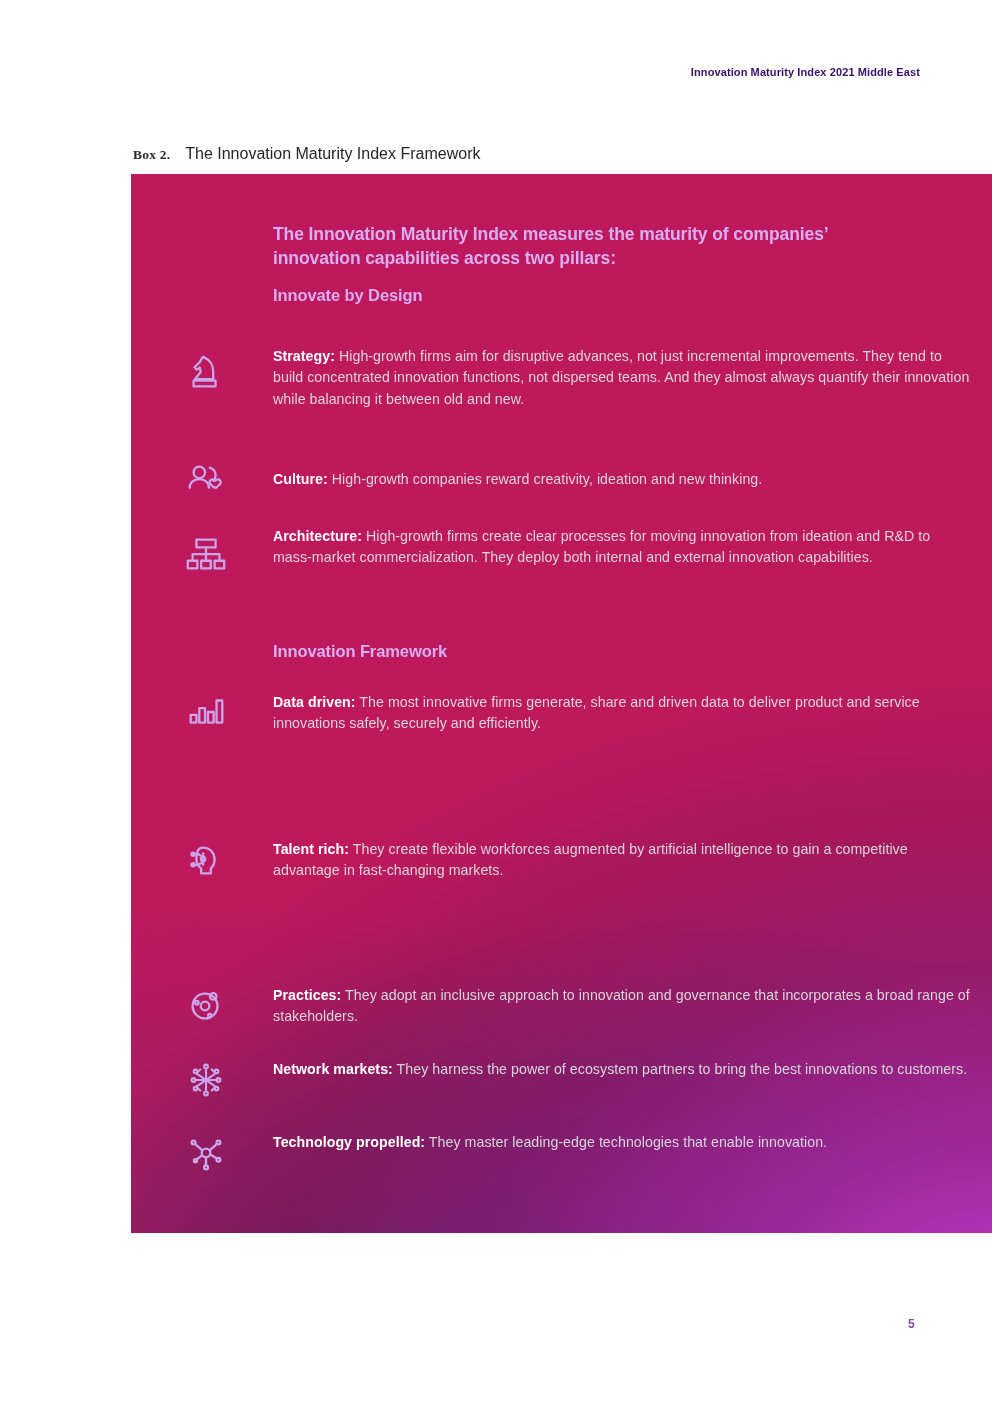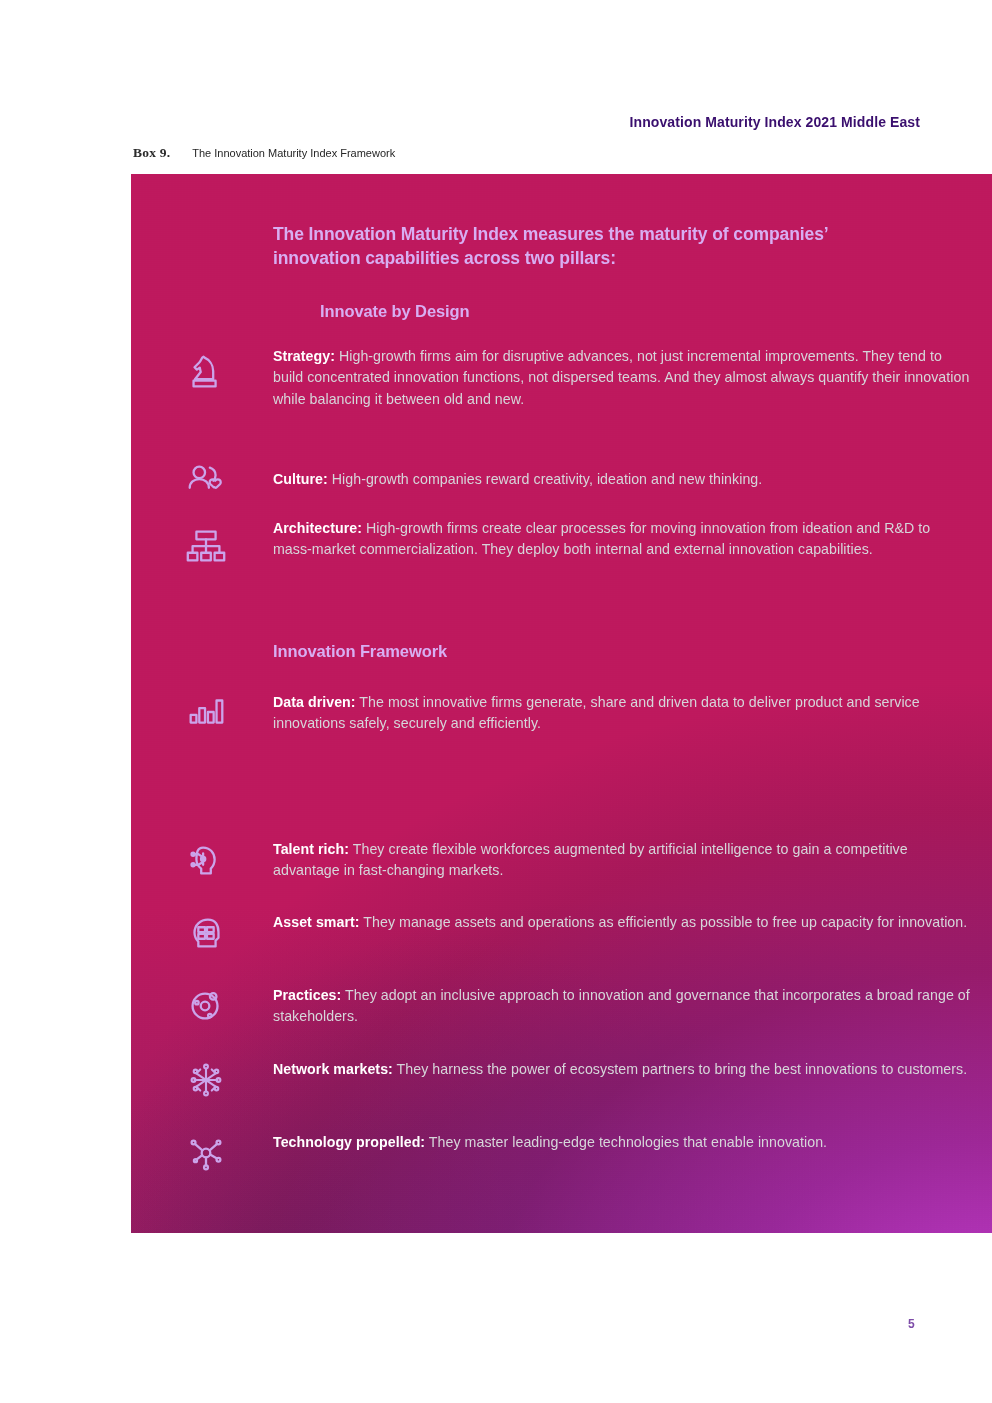--- a/index.html
+++ b/index.html
@@ -13,48 +13,47 @@
     position: relative;
     font-family: "Liberation Sans", sans-serif;
     overflow: hidden;
   }
 
   
   .page-header {
     position: absolute;
     top: 66px;
     right: 72px;
-    font-size: 14px;
+    font-size: 11px;
     font-weight: bold;
     letter-spacing: .1px;
     color: #3a0f6e;
     white-space: nowrap;
-    margin-top: 48px;
   }
 
   
   .box-caption {
     position: absolute;
     left: 133px;
     top: 145px;
     font-size: 13px;
     color: #2b2b2b;
     white-space: nowrap;
   }
   .box-caption .box-num {
     font-family: "Liberation Serif", serif;
     font-weight: bold;
     font-size: 13.5px;
     letter-spacing: .2px;
   }
   .box-caption .box-title {
     font-family: "Liberation Sans", sans-serif;
-    font-size: 11px;
+    font-size: 16px;
     color: #262626;
-    margin-left: 22px;
+    margin-left: 15px;
   }
 
   
   .panel {
     position: absolute;
     left: 131px;
     top: 174px;
     width: 980px;
     height: 1059px;
     background: #be185d;
@@ -98,21 +97,21 @@
     color: #d8aef2;
   }
   .section-title {
     position: absolute;
     left: 142px;
     font-size: 16.5px;
     font-weight: bold;
     letter-spacing: -.1px;
     color: #d8aef2;
   }
-  .section-title.s1 { top: 128px; margin-left: 47px; }
+  .section-title.s1 { top: 112px; }
   .section-title.s2 { top: 468px; }
 
   
   .entry {
     position: absolute;
     left: 142px;
     width: 700px;
   }
   .entry .body {
     font-size: 14.2px;
@@ -143,21 +142,21 @@
     font-weight: bold;
     color: #7d4ca8;
   }
 </style>
 </head>
 <body>
 
 <div class="page-header">Innovation Maturity Index 2021 Middle East</div>
 
 <div class="box-caption">
-  <span class="box-num">Box 9.</span><span class="box-title">The Innovation Maturity Index Framework</span>
+  <span class="box-num">Box 2.</span><span class="box-title">The Innovation Maturity Index Framework</span>
 </div>
 
 <div class="panel">
   <div class="panel-glow"></div>
   <div class="panel-noise"></div>
 
   <div class="panel-inner">
 
     <div class="lead">The Innovation Maturity Index measures the maturity of companies’ innovation capabilities across two pillars:</div>
 
@@ -178,21 +177,21 @@
         <svg viewBox="0 0 48 48" fill="none" stroke="currentColor" stroke-width="2.4" stroke-linecap="round" stroke-linejoin="round">
           <circle cx="17" cy="14" r="6"></circle>
           <path d="M7 30c0-5.5 4.5-9 10-9s10 3.5 10 9"></path>
           <path d="M28 9c3.5 1.2 6 4.3 6 8 0 2.2-.9 4.2-2.3 5.6"></path>
           <path d="M32 29.5l-3.3-3.2a3 3 0 114.3-4.2l.6.6.6-.6a3 3 0 114.3 4.2l-3.3 3.2a1.6 1.6 0 01-2.2 0z"></path>
         </svg>
       </span>
       <div class="body"><b>Culture:</b><span> High-growth companies reward creativity, ideation and new thinking.</span></div>
     </div>
 
-    <div class="entry" style="top:344px">
+    <div class="entry" style="top:352px">
       <span class="ico" style="top:6px">
         <svg viewBox="0 0 48 48" fill="none" stroke="currentColor" stroke-width="2.4" stroke-linecap="round" stroke-linejoin="round">
           <rect x="14" y="8" width="20" height="8"></rect>
           <path d="M24 16v7M10 30v-7h28v7M24 23v7"></path>
           <rect x="5" y="30" width="10" height="8"></rect>
           <rect x="19" y="30" width="10" height="8"></rect>
           <rect x="33" y="30" width="10" height="8"></rect>
         </svg>
       </span>
       <div class="body"><b>Architecture:</b><span> High-growth firms create clear processes for moving innovation from ideation and R&amp;D to mass-market commercialization. They deploy both internal and external innovation capabilities.</span></div>
@@ -219,32 +218,20 @@
           <path d="M21 11c7 0 12 5.5 12 12.5 0 4-1.5 7-4 9.5v5H19v-5c-3-2.2-5-5.6-5-9.5C14 16.5 15 11 21 11z"></path>
           <path d="M21 17v12M21 21l-5-3M21 26l-5 3M16 18h-5M16 29h-5"></path>
           <circle cx="10.5" cy="18" r="1.6"></circle>
           <circle cx="10.5" cy="29" r="1.6"></circle>
           <circle cx="21" cy="23" r="2.2"></circle>
         </svg>
       </span>
       <div class="body"><b>Talent rich:</b><span> They create flexible workforces augmented by artificial intelligence to gain a competitive advantage in fast-changing markets.</span></div>
     </div>
 
-    <div class="entry" style="top:738px">
-      <span class="ico" style="top:-2px">
-        <svg viewBox="0 0 48 48" fill="none" stroke="currentColor" stroke-width="2.4" stroke-linecap="round" stroke-linejoin="round">
-          <path d="M26 10c-8 0-14 6-14 13.5 0 4 1.5 7 4 9.5v5h18v-6l3-3V23c0-7-3-13-11-13z"></path>
-          <rect x="16" y="18" width="7" height="5"></rect>
-          <rect x="25" y="18" width="7" height="5"></rect>
-          <rect x="16" y="25" width="7" height="5"></rect>
-          <rect x="25" y="25" width="7" height="5"></rect>
-        </svg>
-      </span>
-      <div class="body"><b>Asset smart:</b><span> They manage assets and operations as efficiently as possible to free up capacity for innovation.</span></div>
-    </div>
 
     <div class="entry" style="top:811px">
       <span class="ico" style="top:-2px">
         <svg viewBox="0 0 48 48" fill="none" stroke="currentColor" stroke-width="2.4" stroke-linecap="round" stroke-linejoin="round">
           <circle cx="23" cy="24" r="13"></circle>
           <circle cx="23" cy="24" r="4.5"></circle>
           <circle cx="31.5" cy="14" r="3.4"></circle>
           <circle cx="14.5" cy="20.5" r="1.8"></circle>
           <circle cx="28" cy="34" r="1.8"></circle>
         </svg>

